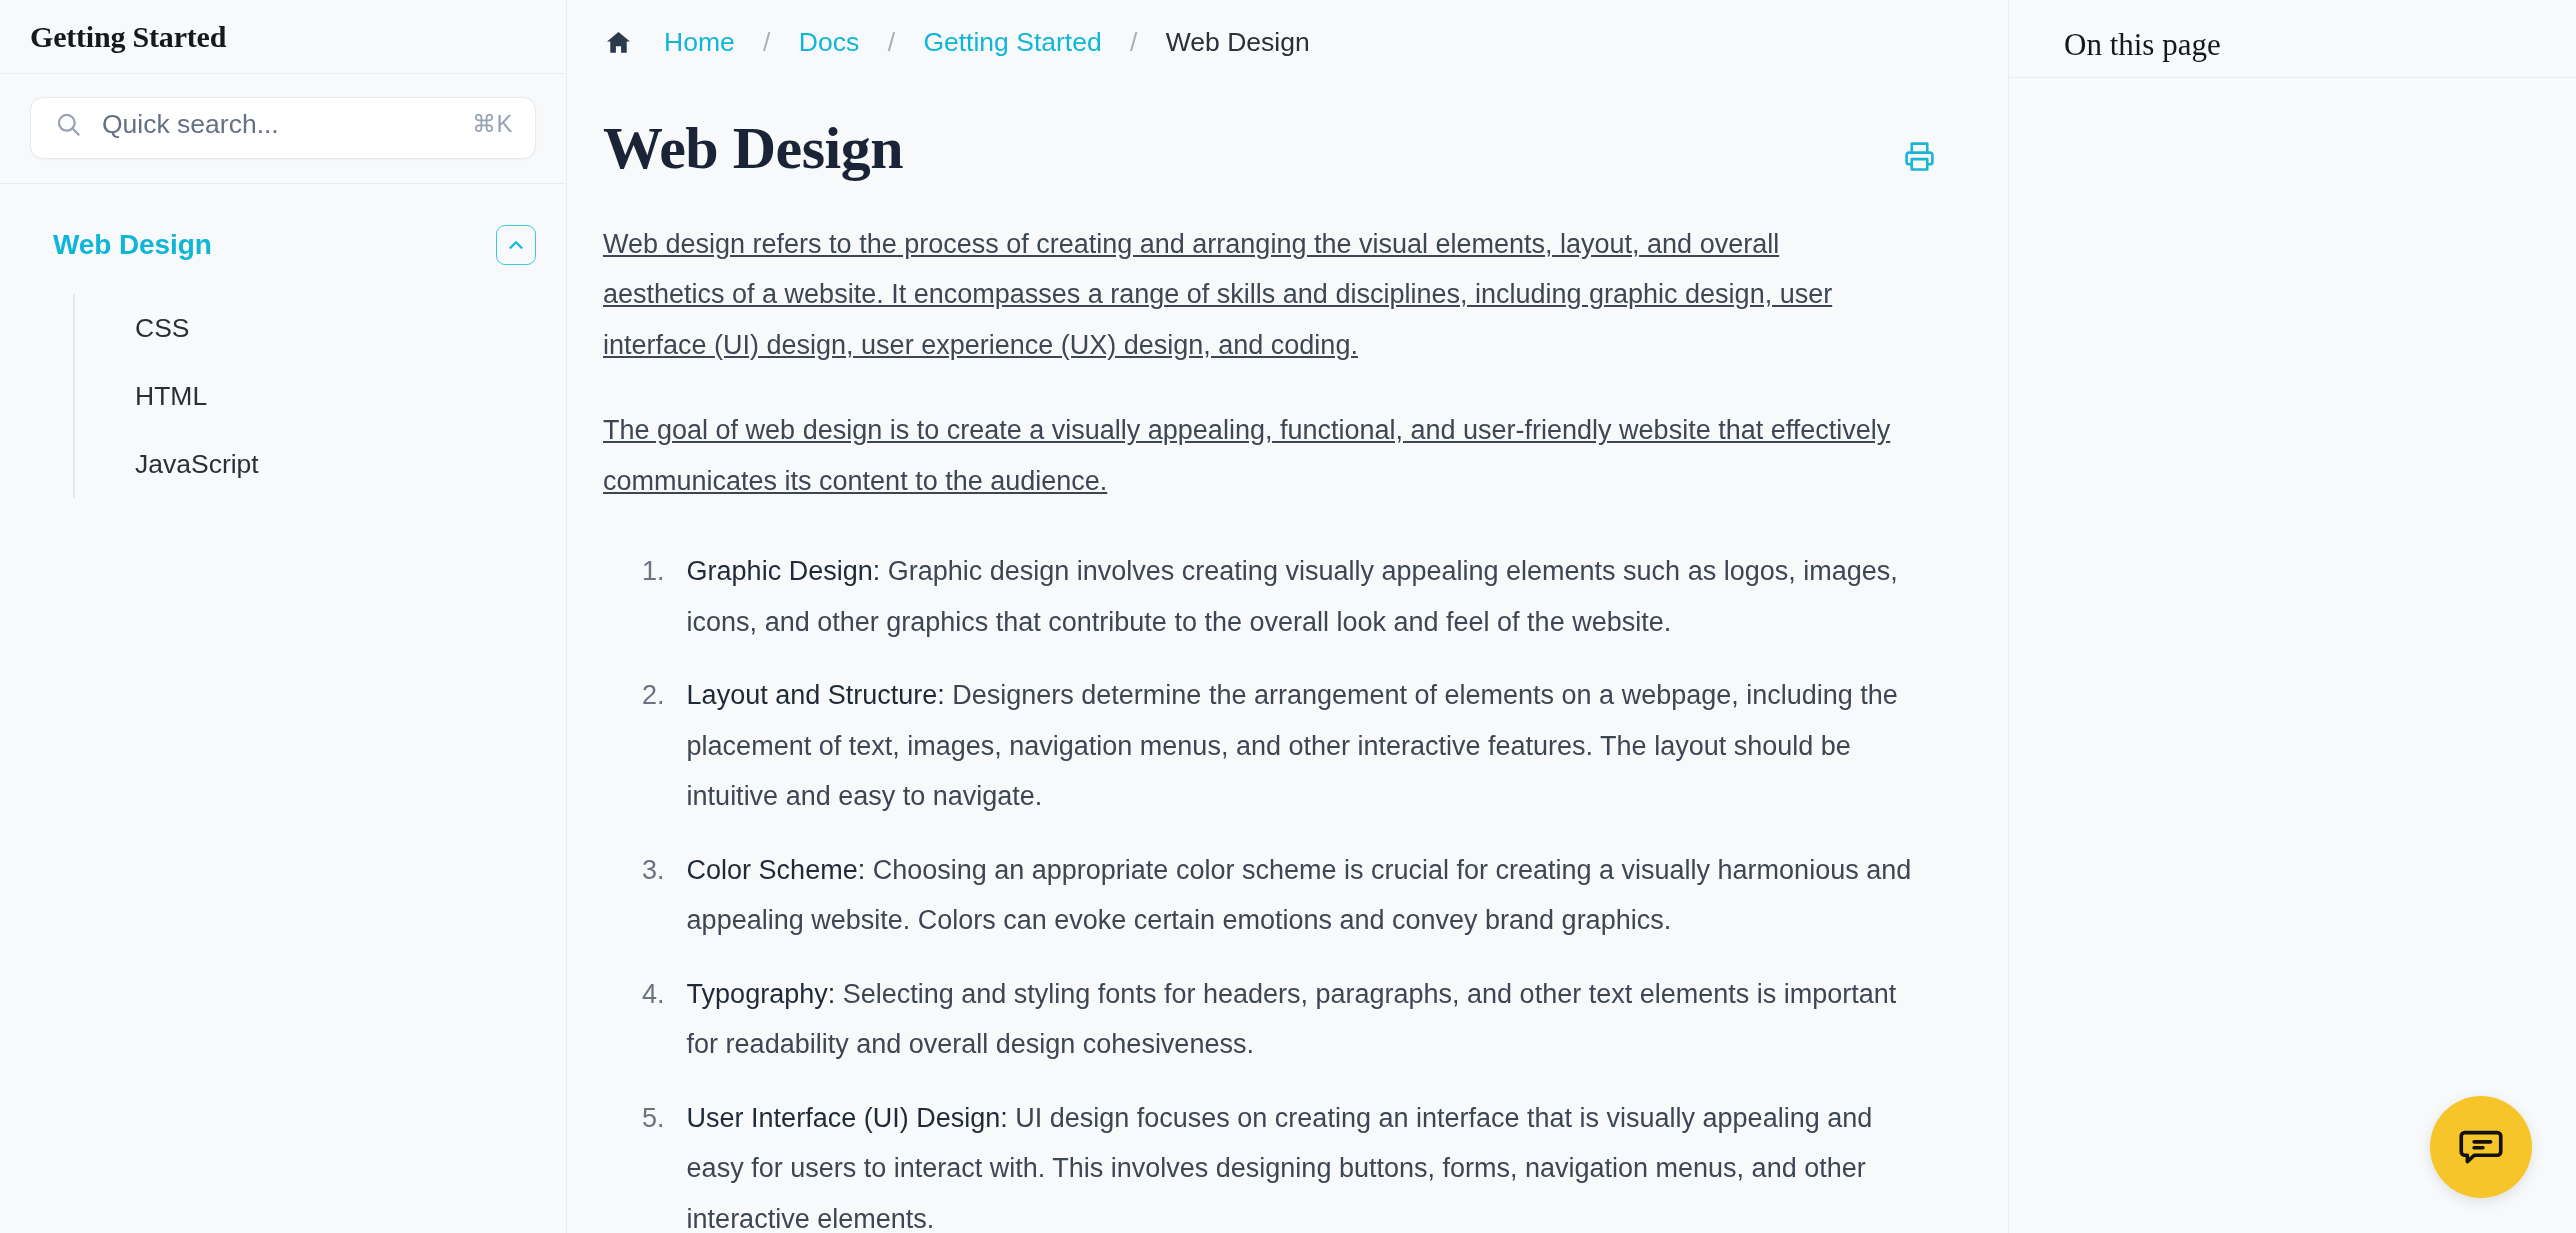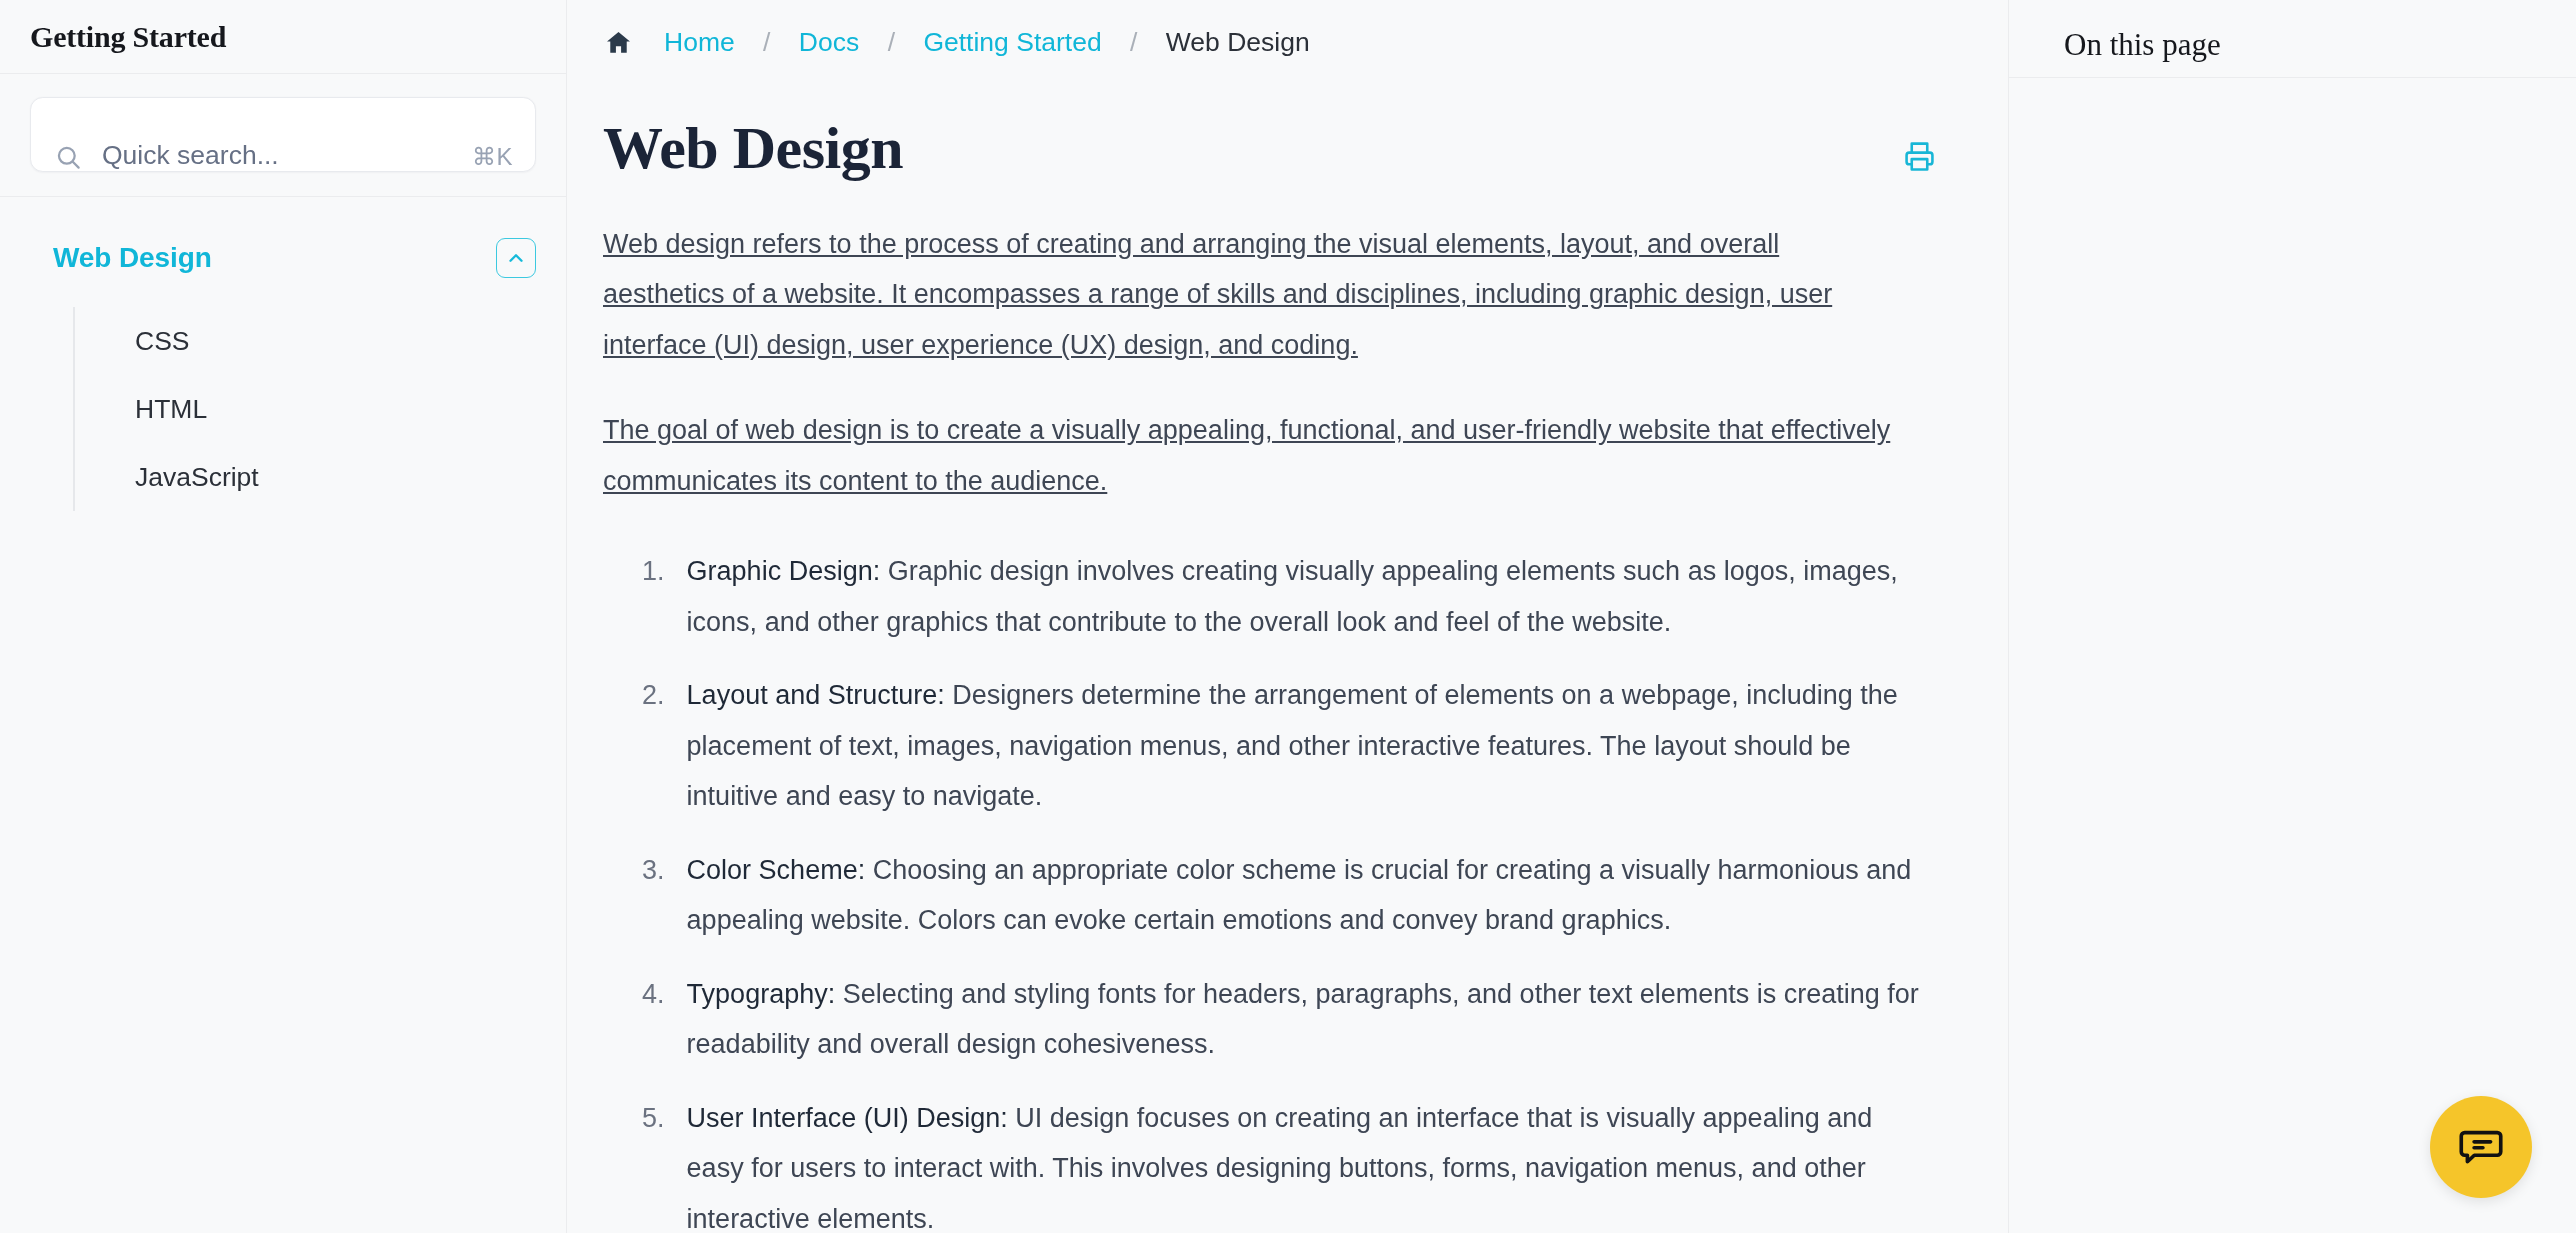--- a/index.html
+++ b/index.html
@@ -43,27 +43,27 @@
     font-size: 30px;
     color: #16181d;
     letter-spacing: -0.2px;
   }
 
   .search-wrap {
     padding: 23px 30px 24px 30px;
     border-bottom: 1.8px solid #ebecee;
   }
   .search-box {
-    height: 75px;
+    height: 62px;
     background: #ffffff;
     border: 1.8px solid #e8eaee;
     border-radius: 12.8px;
     display: flex;
-    align-items: flex-end;
-    padding: 0 22px 0 24px;
+    align-items: center;
+    padding: 0 22px 8px 24px;
     box-shadow: 0 0.9px 1.8px rgba(16,24,40,0.04);
   }
   .search-icon { width: 27px; height: 27px; flex: none; display:block; }
   .search-input {
     flex: 1;
     border: none;
     outline: none;
     background: transparent;
     font-family: "Liberation Sans", sans-serif;
     font-size: 26.5px;
@@ -340,21 +340,21 @@
         <li>
           <b>Graphic Design:</b><span> Graphic design involves creating visually appealing elements such as logos, images, icons, and other graphics that contribute to the overall look and feel of the website.</span>
         </li>
         <li>
           <b>Layout and Structure:</b><span> Designers determine the arrangement of elements on a webpage, including the placement of text, images, navigation menus, and other interactive features. The layout should be intuitive and easy to navigate.</span>
         </li>
         <li>
           <b>Color Scheme:</b><span> Choosing an appropriate color scheme is crucial for creating a visually harmonious and appealing website. Colors can evoke certain emotions and convey brand graphics.</span>
         </li>
         <li>
-          <b>Typography:</b><span> Selecting and styling fonts for headers, paragraphs, and other text elements is creating for readability and overall design cohesiveness.</span>
+          <b>Typography:</b><span> Selecting and styling fonts for headers, paragraphs, and other text elements is important for readability and overall design cohesiveness.</span>
         </li>
         <li>
           <b>User Interface (UI) Design:</b><span> UI design focuses on creating an interface that is visually appealing and easy for users to interact with. This involves designing buttons, forms, navigation menus, and other interactive elements.</span>
         </li>
       </ol>
 
     </div>
   </main>
 
   <aside class="rightbar">

